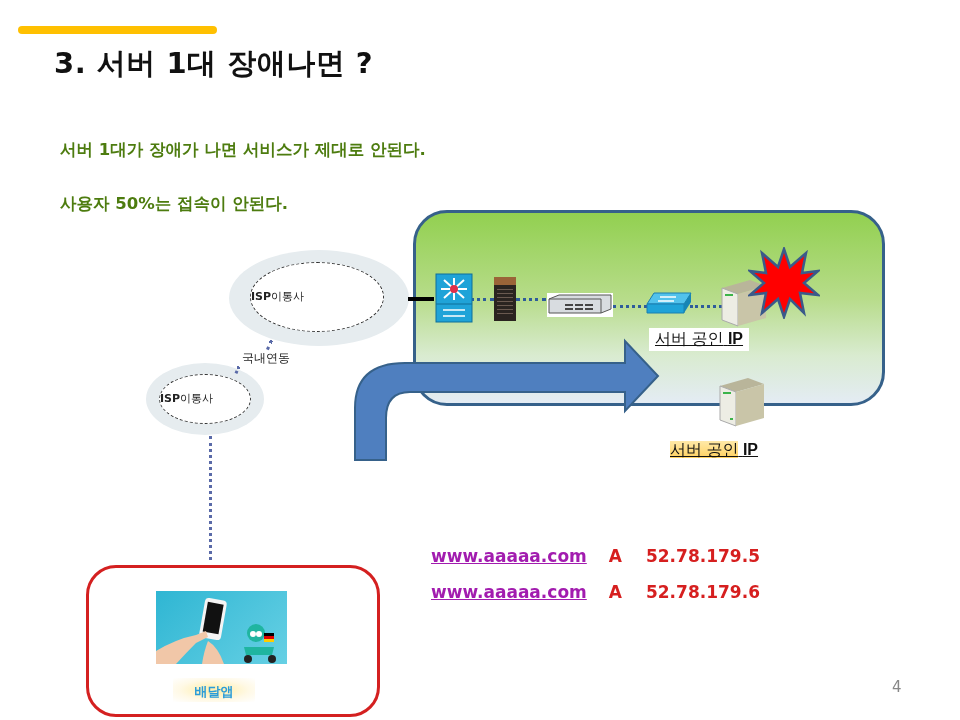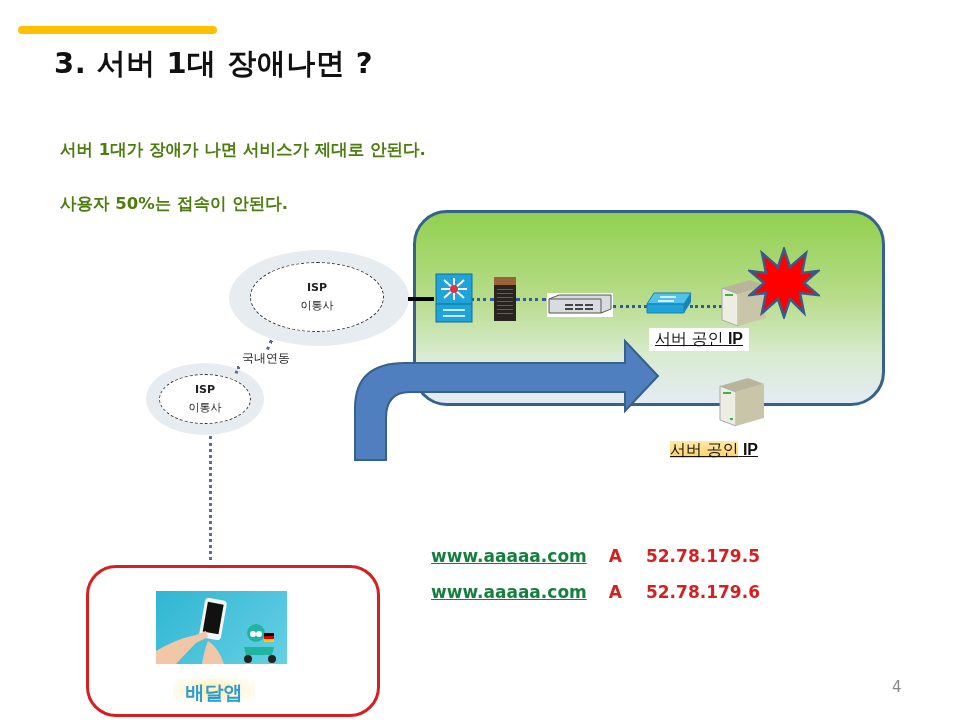--- a/index.html
+++ b/index.html
@@ -2,36 +2,36 @@
 <html><head>
 <meta charset="utf-8">
 <style>
   html,body{margin:0;padding:0;}
   body{width:960px;height:720px;position:relative;overflow:hidden;background:#fff;font-family:"DejaVu Sans","Liberation Sans",sans-serif;}
   .abs{position:absolute;}
   .accent-bar{left:18px;top:26px;width:199px;height:8px;background:#FFC000;border-radius:4px;}
   .title{left:22px;top:44px;font-size:29px;font-weight:bold;color:#111;letter-spacing:0.5px;white-space:nowrap;margin-left:32px;}
   .desc{left:60px;font-size:16.5px;font-weight:bold;color:#4d7c0f;white-space:nowrap;text-align:center;}
   .cloud{border-radius:50%;background:#E6ECEF;}
-  .cloud-inner{border-radius:50%;border:1.5px dashed #333;background:#fff;display:flex;flex-direction:column;align-items:center;justify-content:center;font-size:11px;color:#222;line-height:18px;}
+  .cloud-inner{border-radius:50%;border:1.5px dashed #333;background:#fff;display:flex;flex-direction:row;align-items:center;justify-content:flex-start;font-size:11px;color:#222;line-height:18px;}
   .cloud-inner .isp{font-weight:bold;}
   .small-label{font-size:12px;color:#222;white-space:nowrap;text-align:center;}
   .dotline-v{border-left:3px dotted #5A6AA8;width:0;}
   .dotline-h{border-top:3px dotted #2E5C9A;height:0;}
   .green-box{left:413px;top:210px;width:472px;height:196px;border:3px solid #36618A;border-radius:34px;box-sizing:border-box;background:linear-gradient(to bottom,#92D050 0%,#B7DC8A 45%,#D9EBD0 75%,#E4ECF4 100%);}
   .label-box{background:#fff;font-family:Liberation Sans, sans-serif;font-size:16px;color:#111;text-decoration:underline;padding:1px 6px;white-space:nowrap;}
   .label-box .hl{background:linear-gradient(to bottom,#FFE9A8,#FFD262);}
   .label-box b{font-weight:bold;}
   .dns-row{left:431px;font-size:17px;font-weight:bold;white-space:nowrap;}
-  .dns-host{color:#15803d;text-decoration:underline;}
+  .dns-host{color:#a21caf;text-decoration:underline;}
   .dns-type{color:#D61F1F;margin-left:22px;}
   .dns-ip{color:#D61F1F;margin-left:24px;}
   .app-box{left:86px;top:565px;width:294px;height:152px;border:3px solid #D42020;border-radius:30px;box-sizing:border-box;background:#fff;}
   .app-img{left:156px;top:591px;width:131px;height:73px;background:linear-gradient(135deg,#2FB6D3,#66D0E4);overflow:hidden;}
-  .app-label{left:173px;top:678px;width:82px;height:24px;background:radial-gradient(ellipse at center,#FFF1B8 20%,#FFF9E6 60%,#fff 100%);color:#2A9CD8;font-weight:bold;font-size:19px;text-align:center;line-height:28px;}
+  .app-label{left:173px;top:678px;width:82px;height:24px;background:radial-gradient(ellipse at center,#FFF1B8 20%,#FFF9E6 60%,#fff 100%);color:#2A9CD8;font-weight:bold;font-size:13px;text-align:center;line-height:28px;}
   .page-num{left:892px;top:678px;font-size:15px;color:#888;}
 </style>
 </head>
 <body>
 
 <div class="abs accent-bar"></div>
 <div class="abs title">3. 서버 1대 장애나면 ?</div>
 
 <div class="abs desc" style="top:139px;">서버 1대가 장애가 나면  서비스가 제대로 안된다.</div>
 <div class="abs desc" style="top:193px;">사용자 50%는 접속이 안된다.</div>

